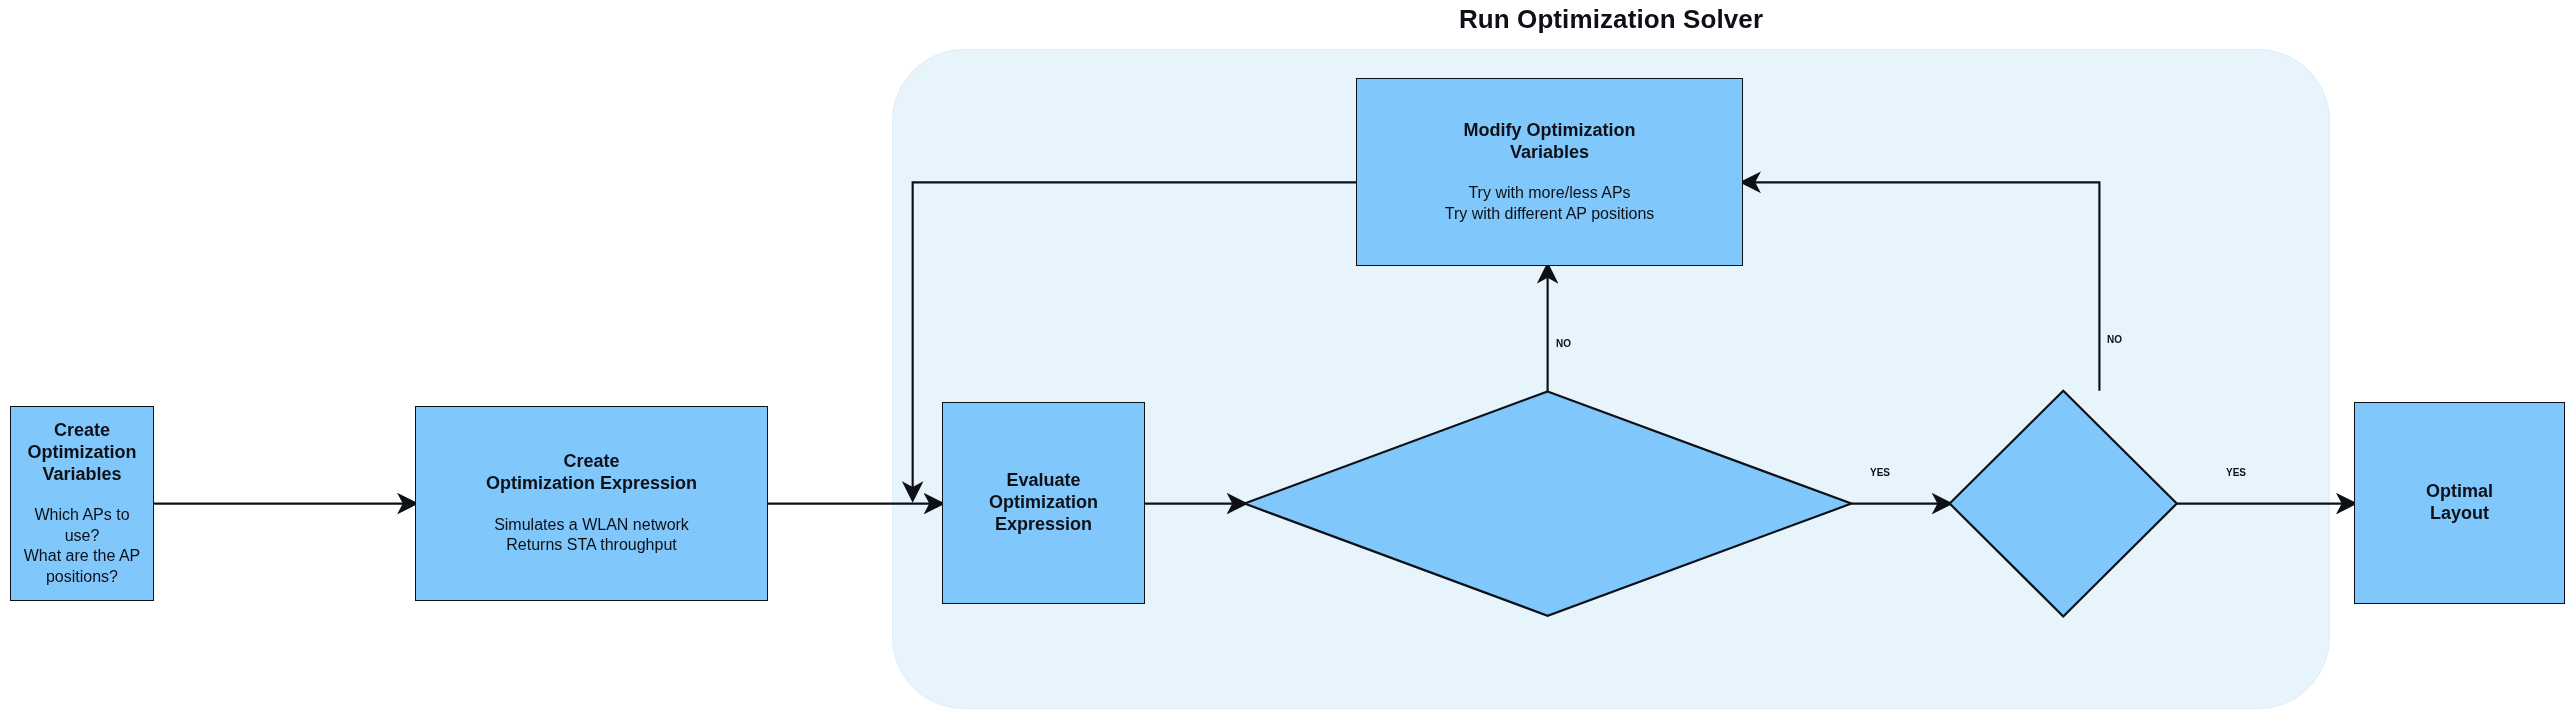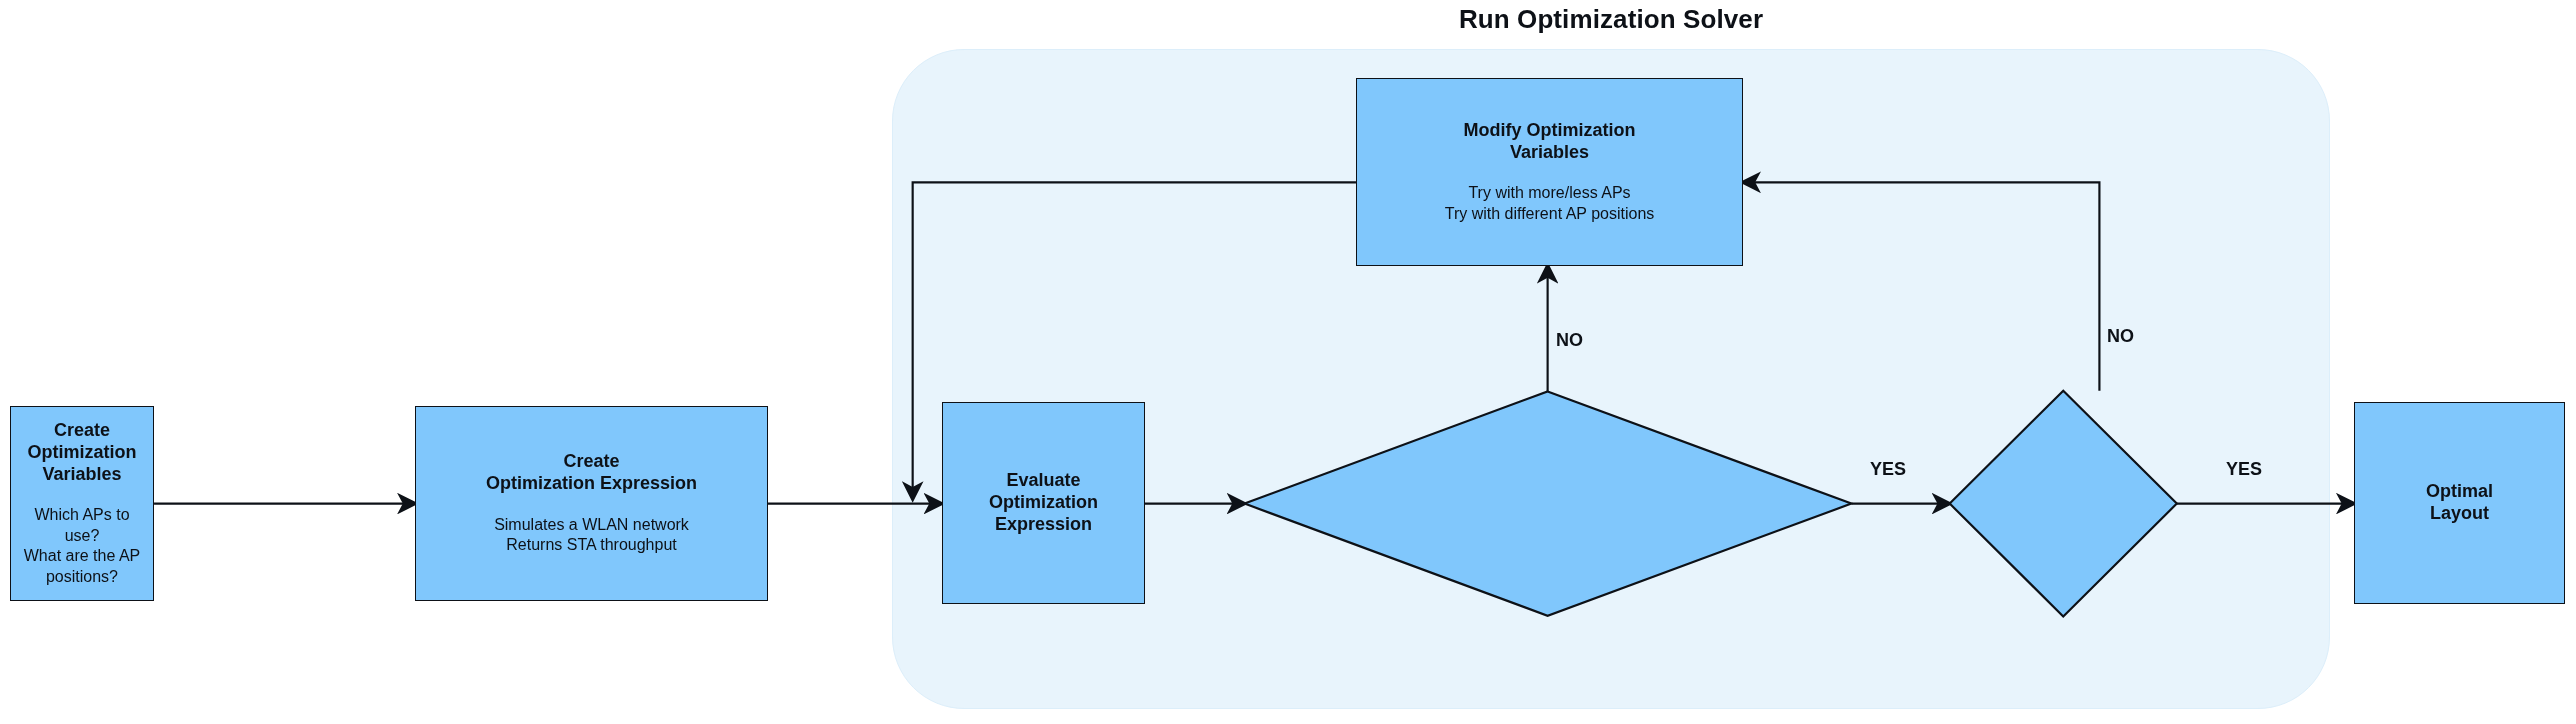--- a/index.html
+++ b/index.html
@@ -105,24 +105,25 @@
   .diamond-text .sub {
     font-size: 16px;
     font-weight: normal;
     line-height: 1.25;
     color: #0d1117;
     white-space: pre-line;
   }
   
   .edge-label {
     position: absolute;
-    font-size: 18px;
+    font-size: 10px;
     font-weight: bold;
     color: #0d1117;
     white-space: nowrap;
+    margin-top: 8px;
   }
 </style>
 </head>
 <body>
 
 <div id="canvas">
 
   <div class="solver-panel"></div>
   <div class="solver-title">Run Optimization Solver</div>
 

